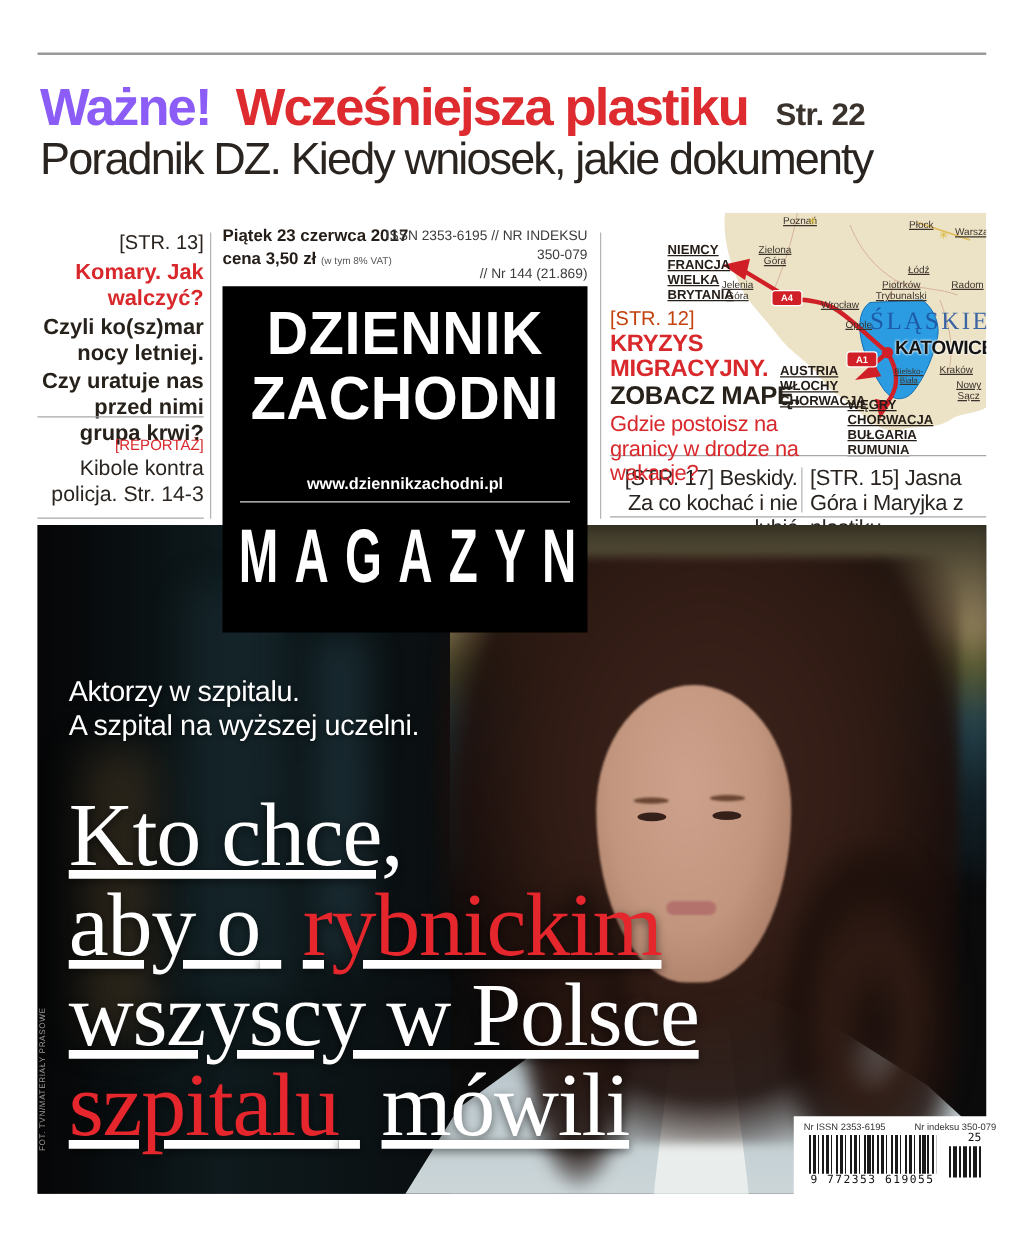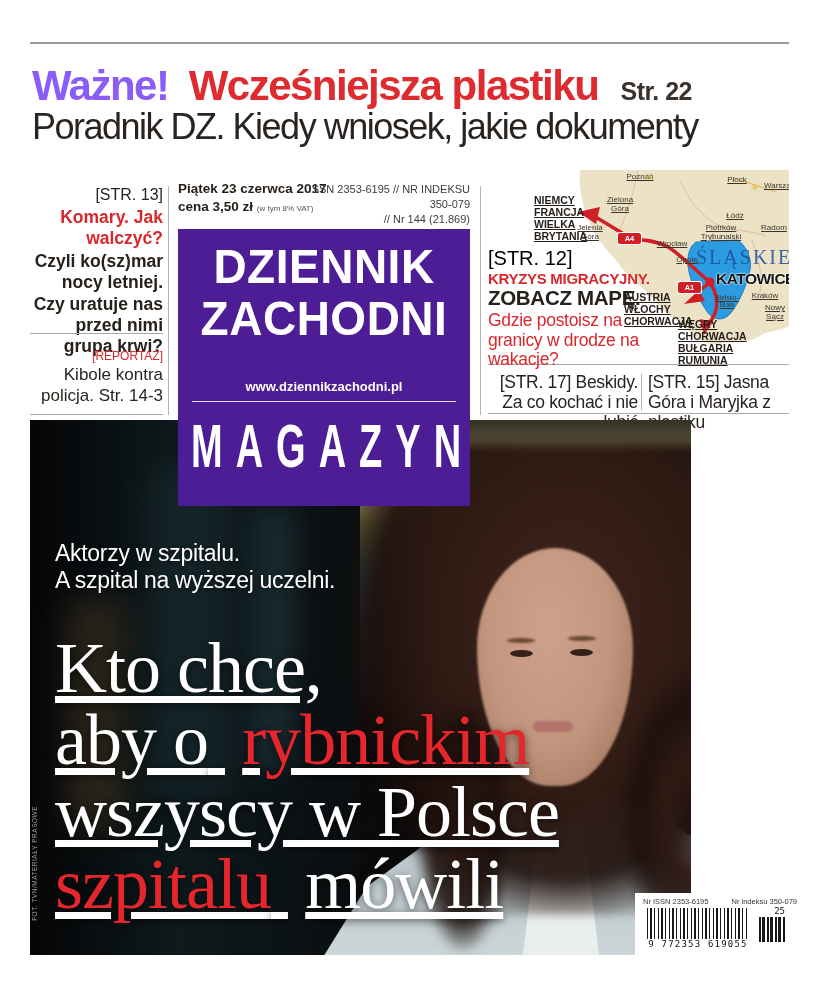--- a/index.html
+++ b/index.html
@@ -27,21 +27,21 @@
   .s2tag{font-size:12px;color:#d8282c;margin-bottom:2px;}
   .s2text{font-size:17px;color:#2a2420;line-height:1.22;}
   .lrule2{left:30px;top:414px;width:133px;}
   .vdiv1{left:168px;top:186px;height:229px;}
   .vdiv2{left:480px;top:186px;height:229px;}
 
   
   .dateblock{left:178px;top:180px;font-size:13.5px;font-weight:bold;color:#241d18;line-height:1.3;}
   .pricenote{font-size:8px;font-weight:normal;color:#555;}
   .issnblock{left:296px;top:182px;width:174px;text-align:right;font-size:11px;color:#3c3c3c;line-height:1.35;}
-  .redbox{left:178px;top:229px;width:292px;height:277px;background:#4c1d95;z-index:5;text-align:center;}
+  .redbox{left:178px;top:229px;width:292px;height:277px;background:#000000;z-index:5;text-align:center;}
   .mastname{margin-top:12px;font-size:46px;line-height:49px;font-weight:bold;color:#fff;
             letter-spacing:0.5px;transform:scaleY(1.06);transform-origin:top;}
   .website{position:absolute;left:0;right:0;top:150px;font-size:13px;font-weight:bold;color:#fff;}
   .masthr{position:absolute;left:14px;right:14px;top:172px;height:1px;background:rgba(255,255,255,.85);}
   .magazyn{position:absolute;left:0;right:0;top:184px;font-size:38px;font-weight:bold;color:#fff;
            letter-spacing:13px;padding-left:13px;transform:scaleY(1.6);transform-origin:top;}
 
   
   .rightcol{left:488px;top:170px;width:301px;height:250px;}
   .mapwrap{position:absolute;left:32px;top:0;width:269px;height:198px;overflow:hidden;}
@@ -51,32 +51,32 @@
   .slaskie{position:absolute;left:176px;top:76px;font-family:"Liberation Serif",serif;font-size:20px;
            letter-spacing:2px;color:#1d4f9e;opacity:.85;}
   .katowice{position:absolute;left:196px;top:100px;font-size:15.5px;font-weight:bold;color:#141414;
             text-shadow:0 0 2px #fff,0 0 2px #fff;letter-spacing:-0.5px;}
   .badge{position:absolute;width:23px;height:11px;background:#d01f26;color:#fff;font-size:7.5px;
          font-weight:bold;text-align:center;line-height:11px;border-radius:2px;box-shadow:0 0 0 1px #fff;}
   .badge-a4{left:98px;top:63px;}
   .badge-a1{left:158px;top:112px;}
   .star{position:absolute;font-size:9px;color:#d8b832;}
   .story12{position:absolute;left:0;top:77px;width:162px;z-index:3;}
-  .s12page{font-size:20px;color:#000000;margin-bottom:1px;}
-  .s12red{font-size:15px;font-weight:bold;color:#d8282c;line-height:1.05;letter-spacing:-0.3px;}
+  .s12page{font-size:16px;color:#c2410c;margin-bottom:1px;}
+  .s12red{font-size:19px;font-weight:bold;color:#d8282c;line-height:1.05;letter-spacing:-0.3px;}
   .s12black{font-size:20.5px;font-weight:bold;color:#27211b;line-height:1.05;letter-spacing:-0.3px;}
   .s12q{font-size:17.5px;color:#d8282c;line-height:1.1;margin-top:3px;letter-spacing:-0.3px;}
   .rrule1{left:488px;top:364px;width:301px;}
   .teaser-l{left:488px;top:372px;width:150px;text-align:right;font-size:17.5px;color:#2a2420;line-height:1.15;letter-spacing:-0.3px;}
   .teaser-r{left:648px;top:372px;width:141px;text-align:left;font-size:17.5px;color:#2a2420;line-height:1.15;letter-spacing:-0.3px;}
   .tdiv{left:641px;top:374px;height:36px;}
   .rrule2{left:488px;top:413px;width:301px;}
 
   
-  .photo{left:30px;top:420px;width:661px;height:535px;background:#0b0b0c;overflow:hidden;z-index:1;}
+  .photo{left:30px;top:420px;width:759px;height:535px;background:#0b0b0c;overflow:hidden;z-index:1;}
   .photo .bgwin{position:absolute;left:290px;top:-10px;width:480px;height:290px;filter:blur(9px);
      background:linear-gradient(180deg,#2c2a1e 0%,#6e6247 20%,#8d7c58 32%,#595a31 42%,#24404a 58%,#122127 78%,#0c1317 100%);}
   .photo .bgleft{position:absolute;left:0;top:0;width:330px;height:535px;
      background:linear-gradient(90deg,#050506 0%,#0e1a1d 45%,#0a0e10 100%);}
   .photo .slab1{position:absolute;left:120px;top:50px;width:80px;height:320px;background:#16262b;filter:blur(14px);opacity:.8;}
   .photo .slab2{position:absolute;left:36px;top:180px;width:60px;height:230px;background:#443622;filter:blur(16px);opacity:.55;}
   .photo .slab3{position:absolute;left:220px;top:90px;width:46px;height:260px;background:#1c3138;filter:blur(12px);opacity:.7;}
   .photo .coat{position:absolute;left:290px;top:362px;width:469px;height:180px;filter:blur(2px);
      background:linear-gradient(180deg,#96a8af 0%,#bcc8cd 45%,#cdd7da 100%);
      clip-path:polygon(0 100%,10% 58%,28% 24%,41% 8%,47% 20%,53% 20%,59% 6%,73% 20%,90% 48%,100% 72%,100% 100%);}

